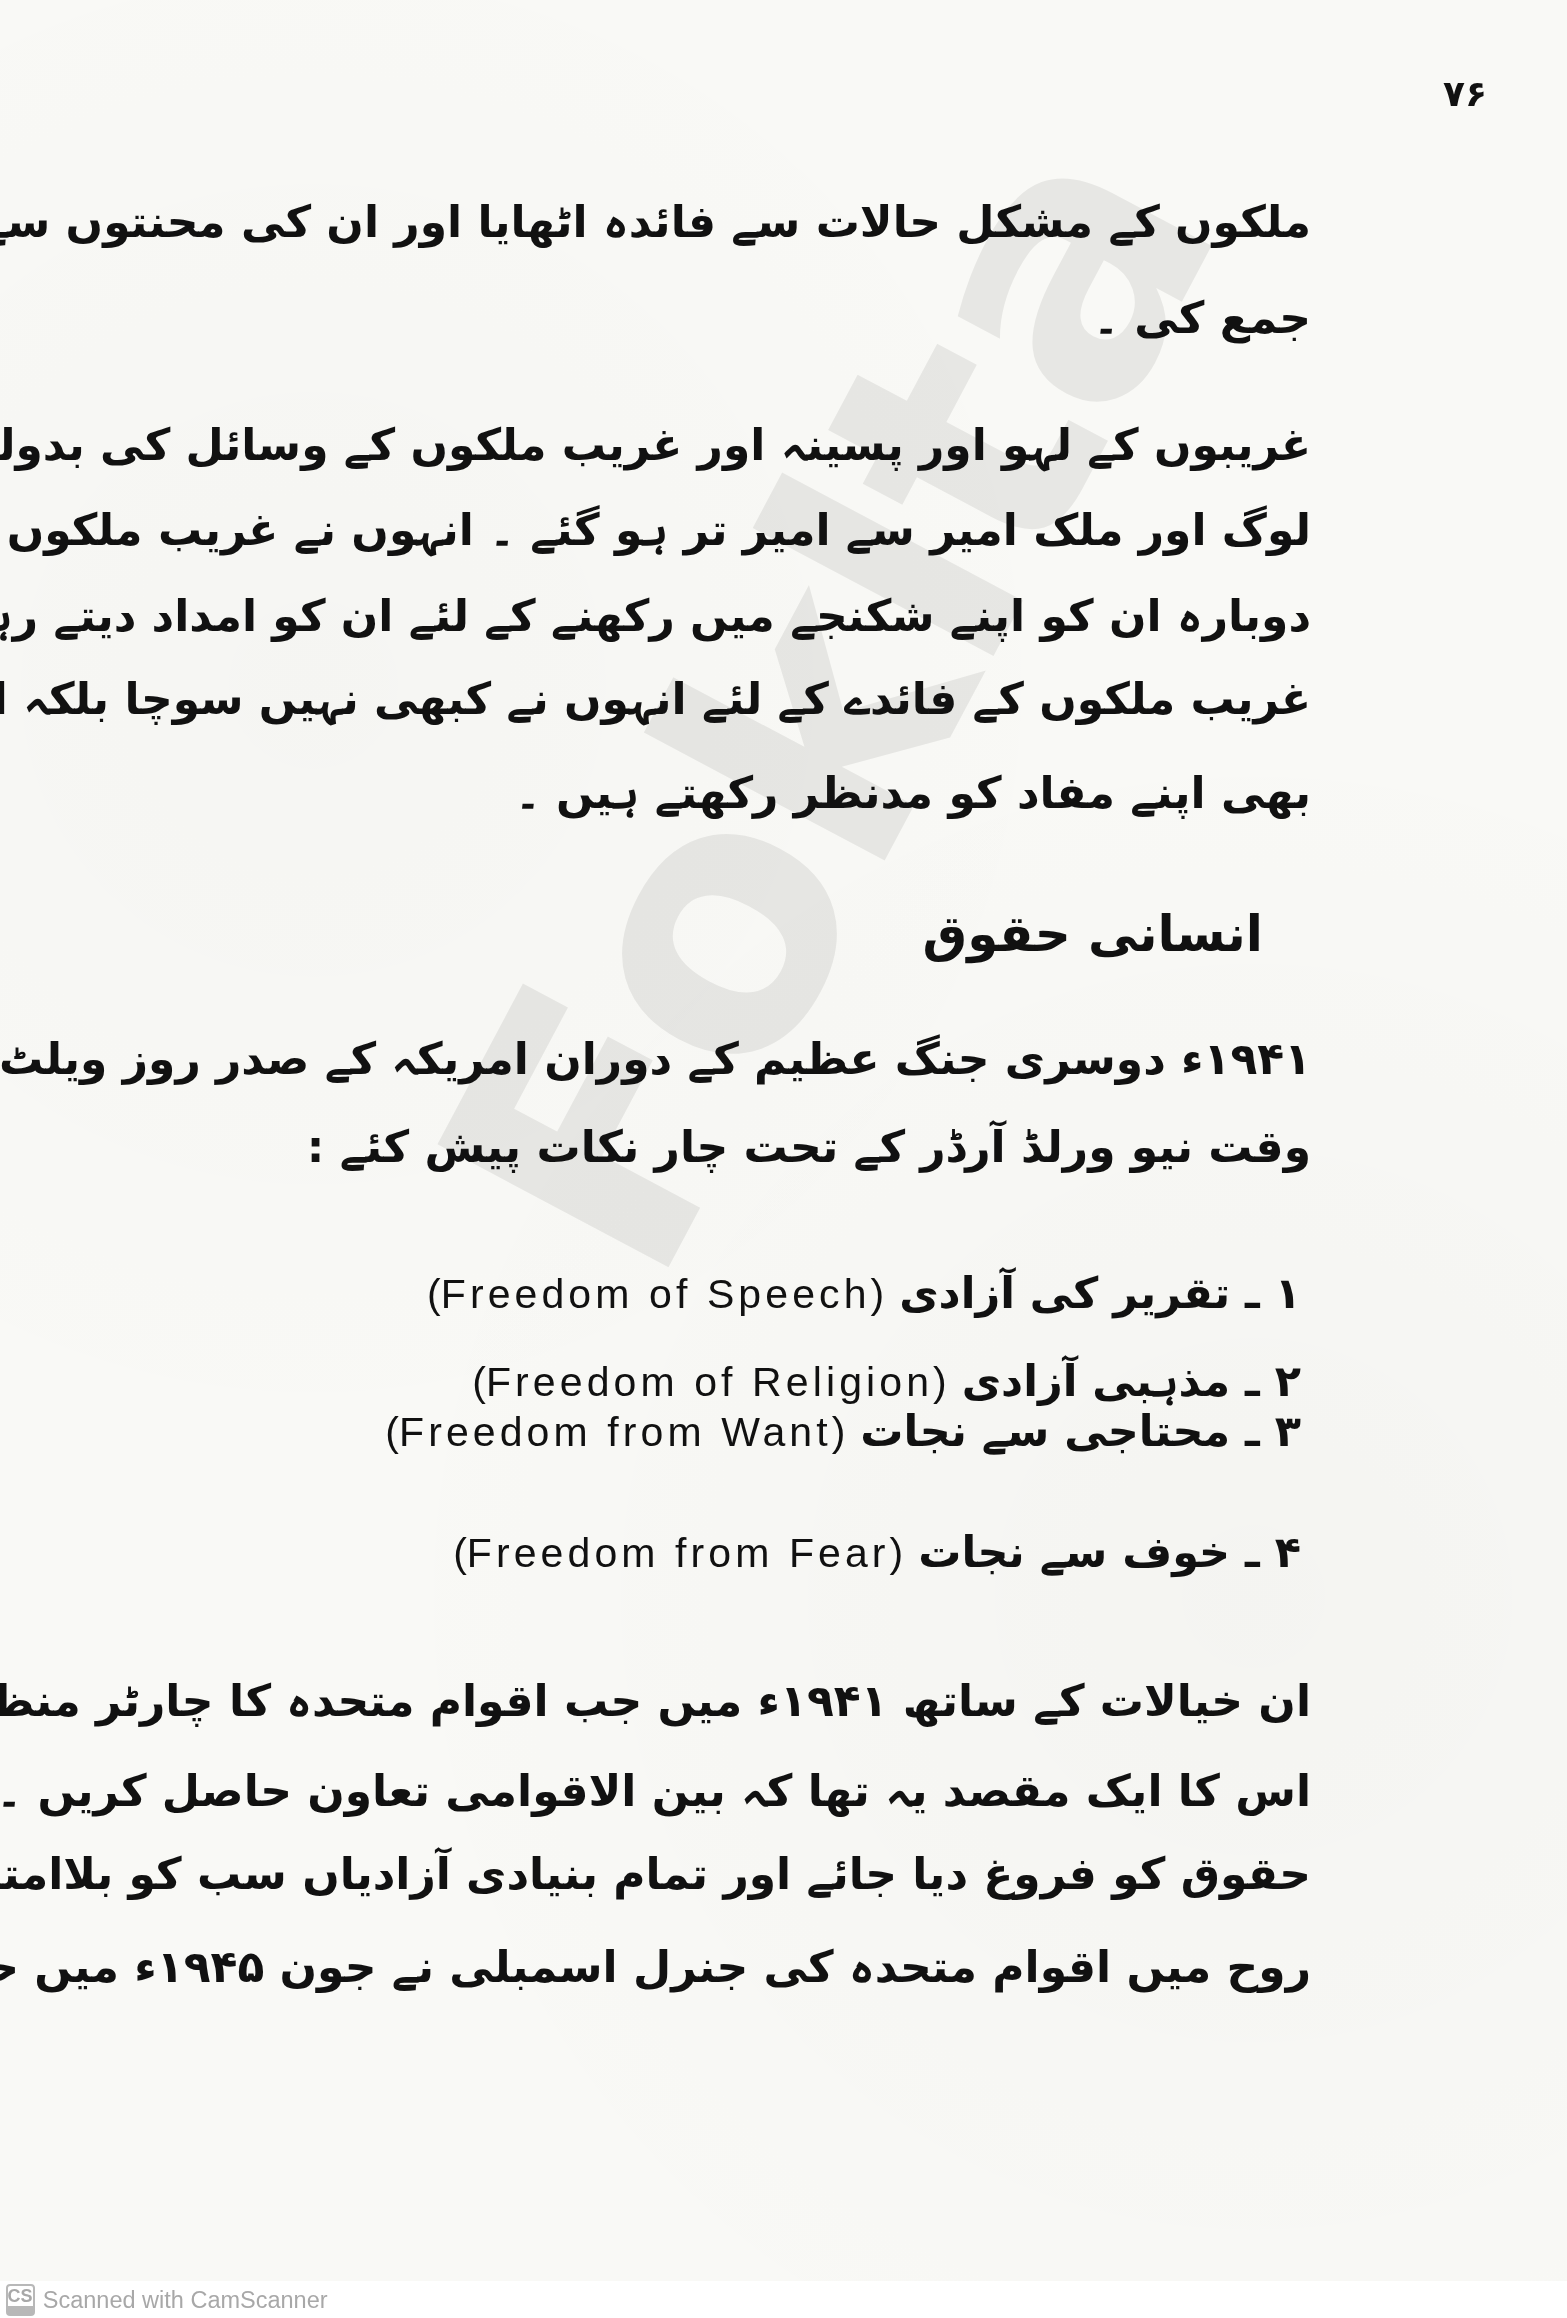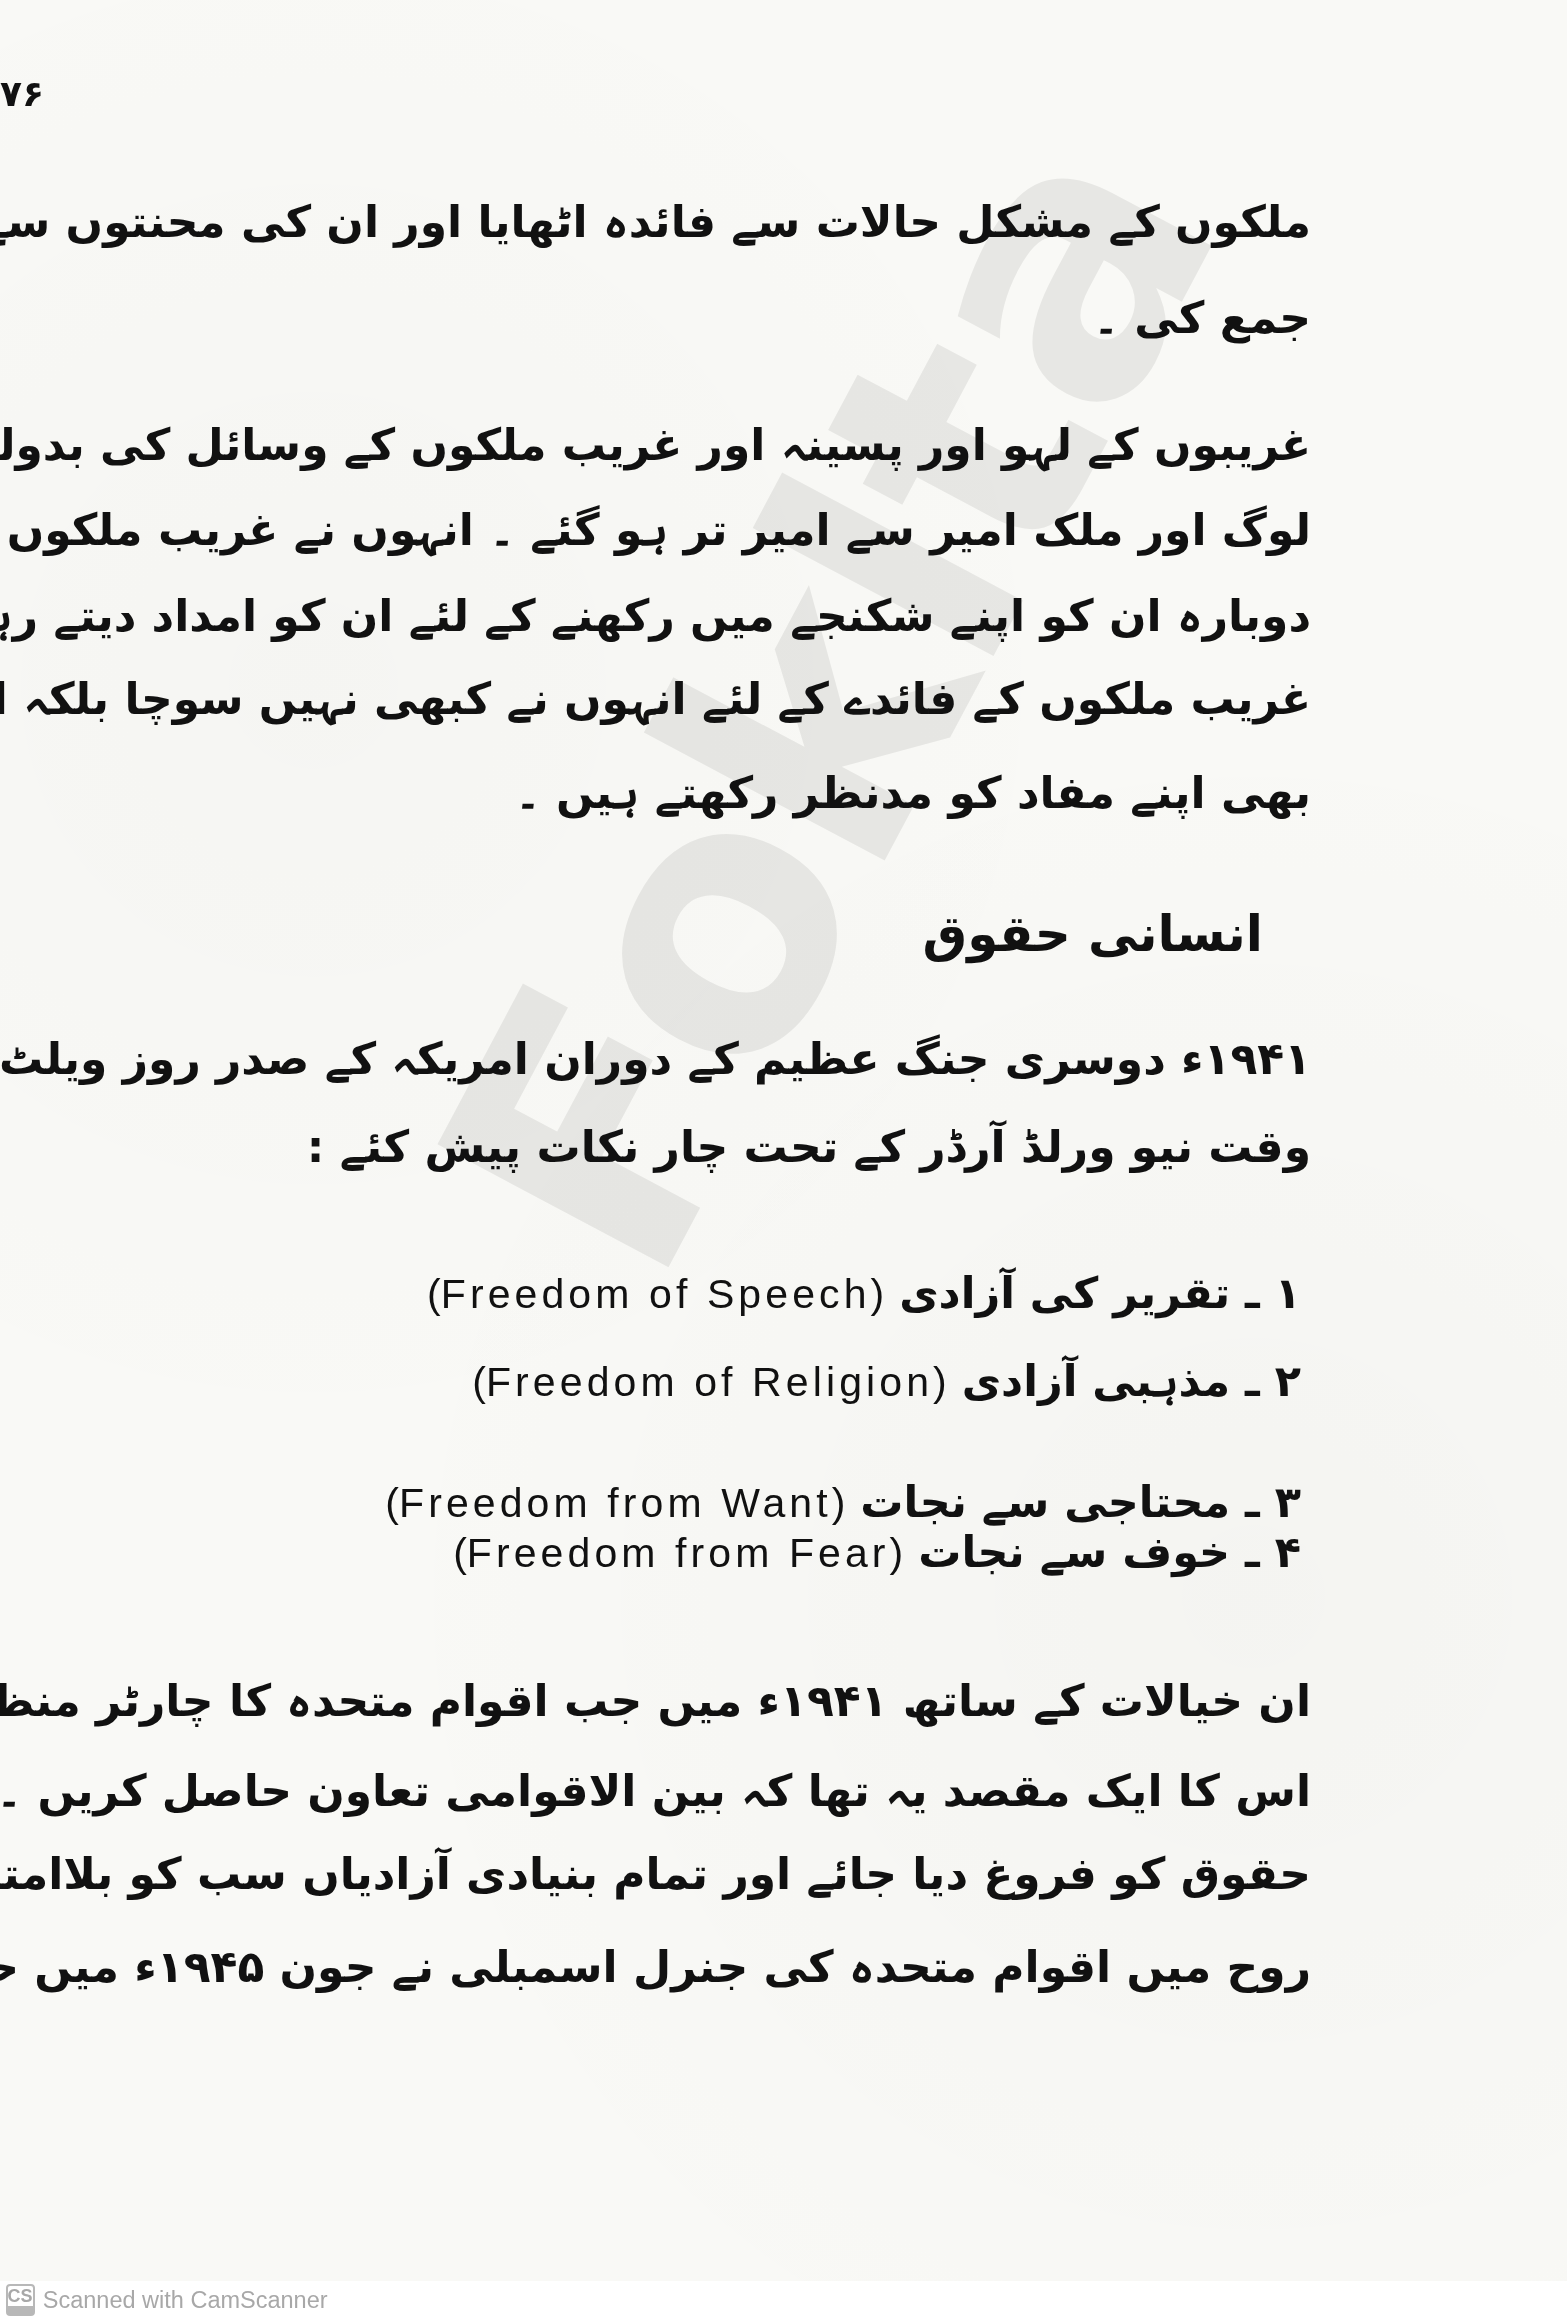--- a/index.html
+++ b/index.html
@@ -17,22 +17,22 @@
       #f9f9f6;
   }
   .watermark {
     position:absolute; left:359px; top:1140px;
     font-family: "DejaVu Sans", sans-serif; font-weight:bold;
     font-size:359px; color:rgba(0,0,0,0.07);
     transform: rotate(-62deg); transform-origin: left top;
     letter-spacing:-7px; white-space:nowrap; pointer-events:none;
   }
   .page-number {
-    position:absolute; top:73px; left:0; width:1451px; text-align:left;
-    font-size:36px; font-weight:bold;
+    position:absolute; top:73px; left:0; width:1451px; text-align:right;
+    font-size:36px; font-weight:bold;padding-left:36px;
   }
   .line {
     position:absolute; direction:rtl; unicode-bidi:embed;
     font-family: "DejaVu Sans", sans-serif; font-weight:bold;
     font-size:44px; line-height:1; white-space:nowrap;
   }
   .justify { right:256px; left:62px; text-align:justify; text-align-last:justify; }
   .start { right:256px; text-align:right; }
   .heading { right:304px; font-size:50px; }
   .list-item { right:266px; font-size:43px; }
@@ -78,21 +78,21 @@
   <div class="line list-item" style="top:1272px">
     <span>۱ ـ</span>
     <span>تقریر کی آزادی</span>
     <span class="en">(Freedom of Speech)</span>
   </div>
   <div class="line list-item" style="top:1360px">
     <span>۲ ـ</span>
     <span>مذہبی آزادی</span>
     <span class="en">(Freedom of Religion)</span>
   </div>
-  <div class="line list-item" style="top:1481px">
+  <div class="line list-item" style="top:1410px">
     <span>۳ ـ</span>
     <span>محتاجی سے نجات</span>
     <span class="en">(Freedom from Want)</span>
   </div>
   <div class="line list-item" style="top:1531px">
     <span>۴ ـ</span>
     <span>خوف سے نجات</span>
     <span class="en">(Freedom from Fear)</span>
   </div>
 

